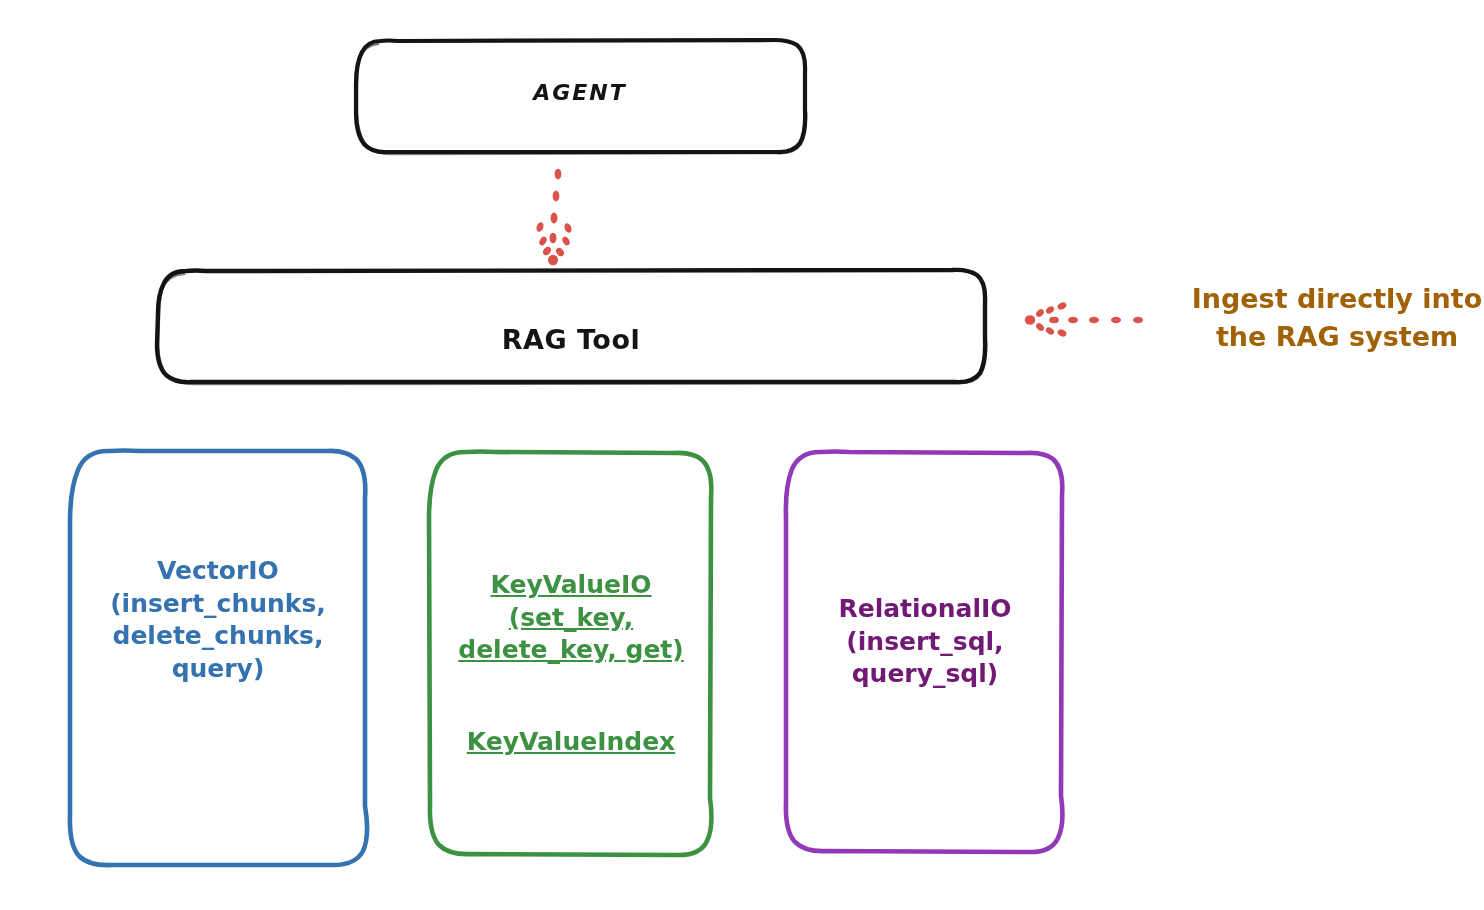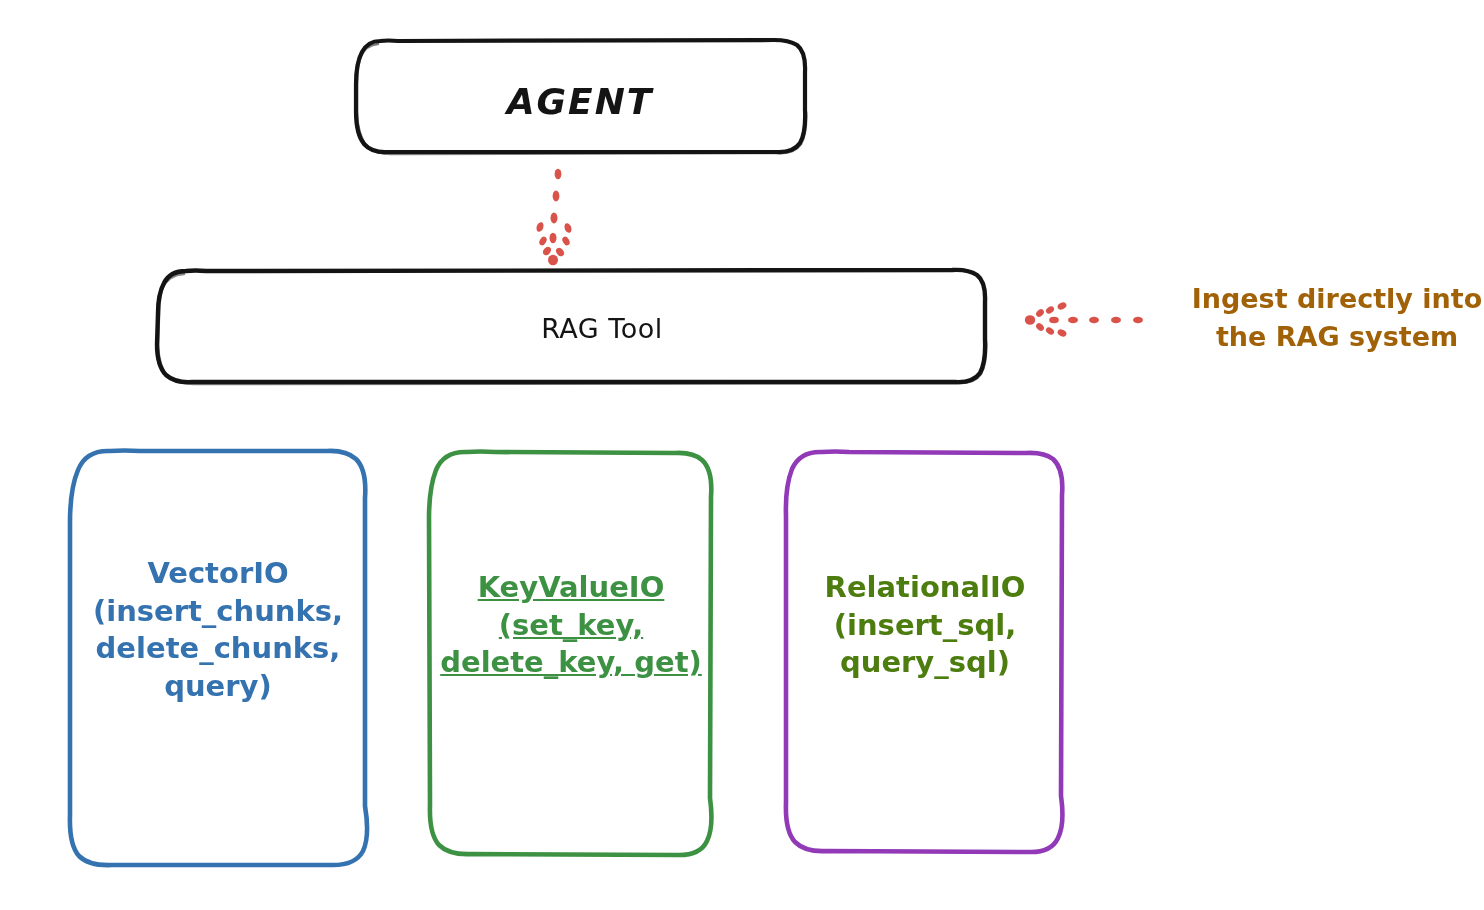--- a/index.html
+++ b/index.html
@@ -26,64 +26,63 @@
     text-align: center;
     line-height: 1.32;
     white-space: pre-line;
     user-select: none;
   }
   
   #agent-label {
     left: 355px;
     top: 78px;
     width: 450px;
-    font-size: 36px;
+    font-size: 22px;
     font-style: italic;
     font-weight: 600;
     letter-spacing: 2px;
     color: #141414;
   }
   
   #rag-label {
     left: 157px;
-    top: 311px;
+    top: 322px;
     width: 828px;
     font-size: 27px;
-    font-weight: 400;
+    font-weight: 700;
     letter-spacing: 0.5px;
     color: #141414;
-    margin-left: 31px;
   }
   
   #annotation-label {
     left: 1148px;
     top: 280px;
     width: 330px;
     text-align: center;
     font-size: 27px;
     font-weight: 600;
     line-height: 1.42;
     color: #a16207;
     margin-left: 24px;
   }
   
   .store-label {
-    font-size: 29px;
+    font-size: 25px;
     font-weight: 600;
     line-height: 1.30;
   }
   .store-sub {
     font-size: 25px;
     font-weight: 600;
     line-height: 1.30;
     margin-top: 1.55em;
   }
   #vector-label  { left: 72px;  top: 534px; width: 292px; color: #3572b0; }
   #keyvalue-label{ left: 430px; top: 548px; width: 282px; color: #3d9142; text-decoration: underline; }
-  #relational-label{ left: 787px; top: 548px; width: 276px; color: #4d7c0f; }
+  #relational-label{ left: 787px; top: 572px; width: 276px; color: #701a75; }
 </style>
 </head>
 <body>
 
 <svg id="canvas" viewBox="0 0 1484 910" xmlns="http://www.w3.org/2000/svg">
 
   <g>
     <path d="M380 41 Q368 41 362 52 Q356 63 356 84 L356 112 Q356 134 364 144 Q372 153 388 152
              L776 152 Q793 153 800 143 Q806 133 805 110 L805 72 Q806 52 797 45 Q789 40 774 40
              L398 41 Q388 40 380 41 Z" fill="#ffffff" stroke="#141414" stroke-width="4.2" stroke-linecap="round" stroke-linejoin="round"></path>
@@ -160,19 +159,20 @@
   <div class="store-label">VectorIO
 (insert_chunks,
 delete_chunks,
 query)</div>
 </div>
 
 <div class="node-label" id="keyvalue-label">
   <div class="store-label">KeyValueIO
 (set_key,
 delete_key, get)</div>
+  <div class="store-sub">KeyValueIndex</div>
 </div>
 
 <div class="node-label" id="relational-label">
   <div class="store-label">RelationalIO
 (insert_sql,
 query_sql)</div>
 </div>
 
 </body></html>

